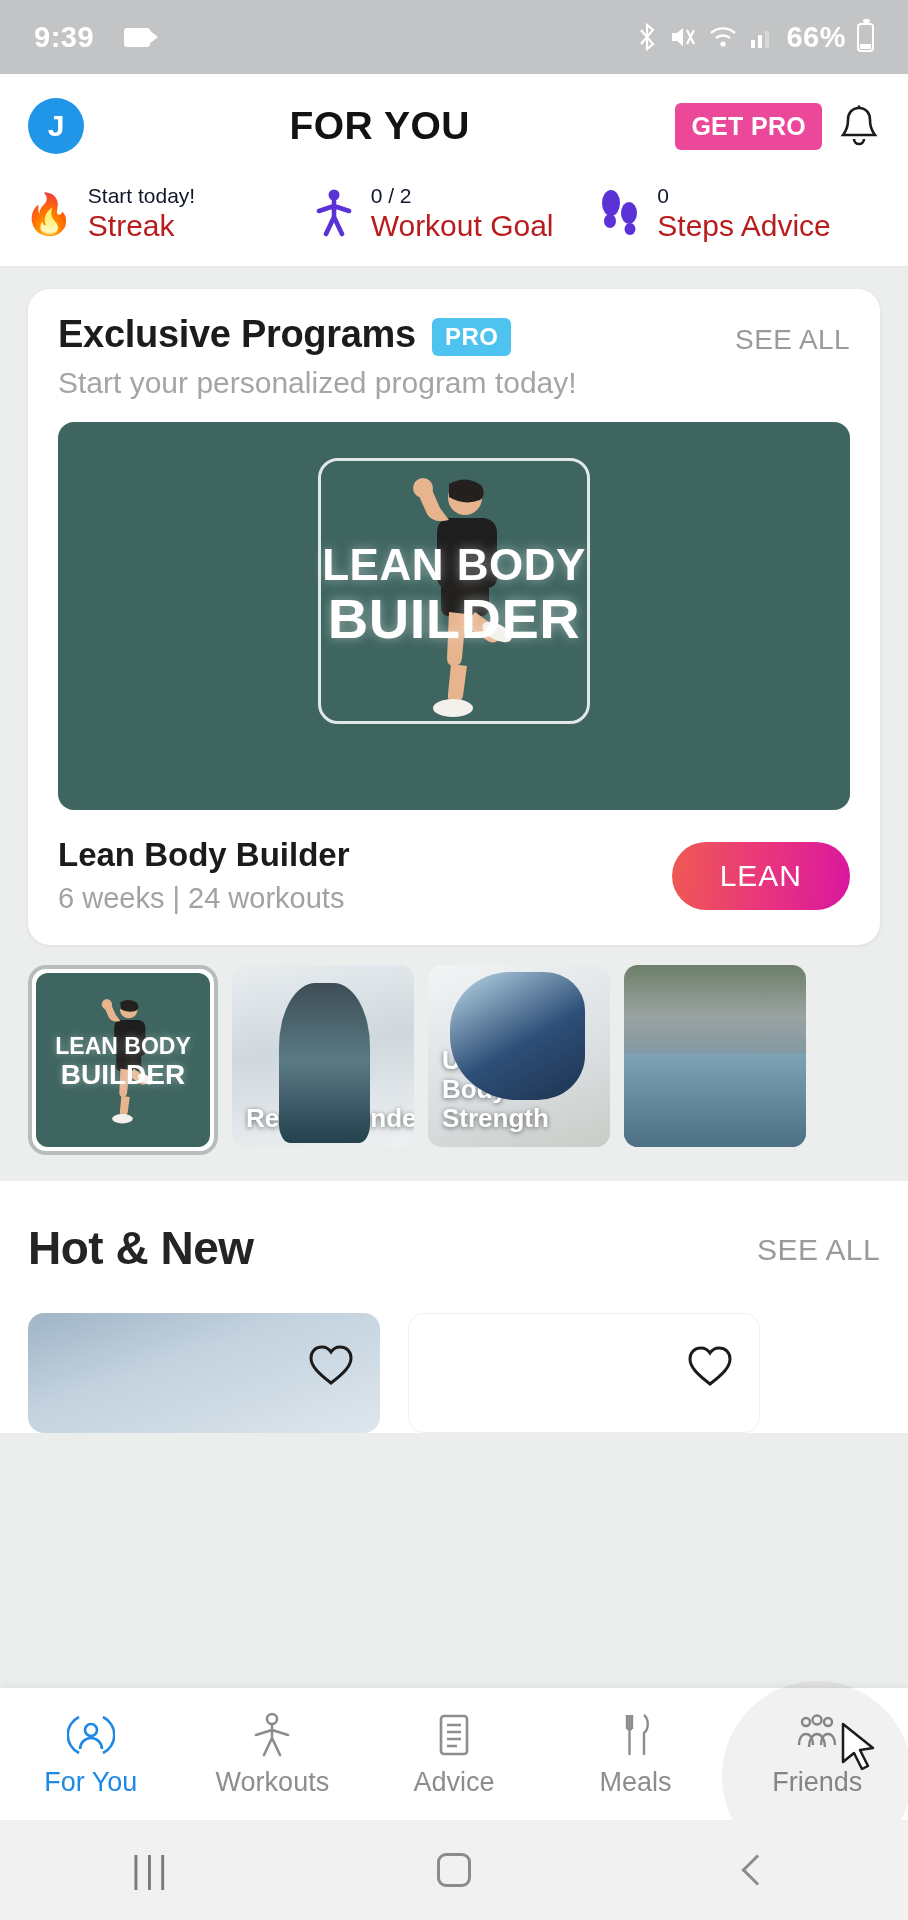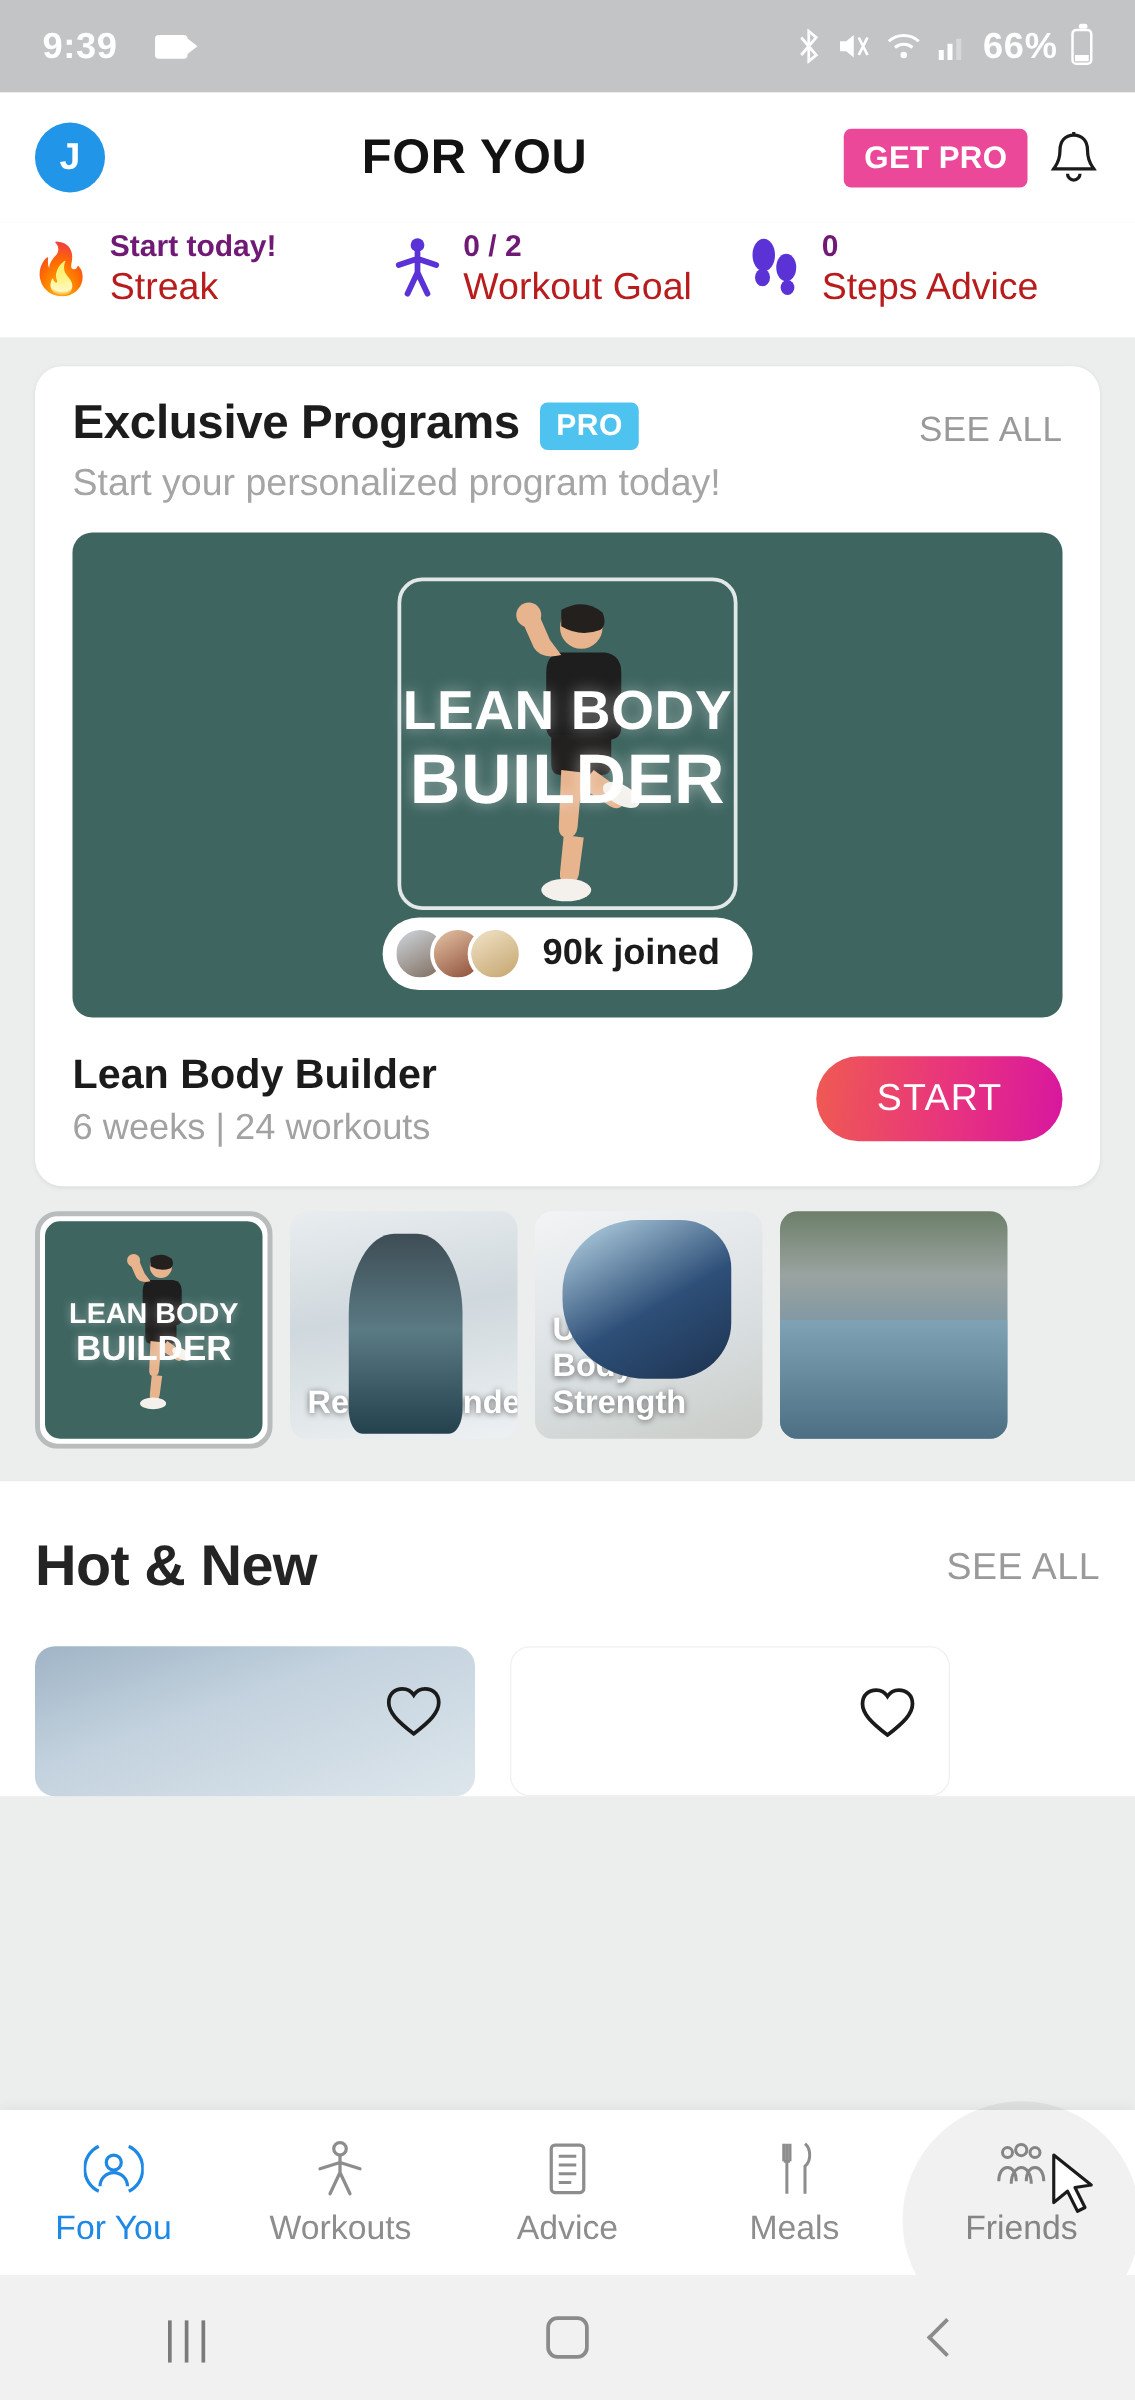--- a/index.html
+++ b/index.html
@@ -51,21 +51,21 @@
   .bell { width: 42px; height: 46px; position: relative; }
   .bell svg { width: 100%; height: 100%; }
 
   
   .stats {
     background: #fff; display: flex; padding: 6px 24px 22px;
     border-bottom: 1px solid #e8e8e8;
   }
   .stat { flex: 1; display: flex; align-items: center; gap: 14px; }
   .stat .emo { font-size: 40px; line-height: 1; }
-  .stat-tx .big { font-size: 24px; font-weight: 700; color: #701a75; line-height: 1.15; }
+  .stat-tx .big { font-size: 21px; font-weight: 400; color: #0f172a; line-height: 1.15; }
   .stat-tx .sub { font-size: 30px; color: #b91c1c; line-height: 1.2; }
   .ico-runner svg, .ico-steps svg { width: 46px; height: 50px; }
 
   
   .body { background: #eceded; }
 
   .card {
     background: #fff; margin: 22px 28px 0; border-radius: 22px;
     padding: 24px 30px 30px; box-shadow: 0 1px 4px rgba(0,0,0,.07);
   }
@@ -309,36 +309,28 @@
           <circle cx="44" cy="16" r="10" fill="#e7b48e"></circle>
           <path d="M62 112h48v24q0 8-8 8H70q-8 0-8-9z" fill="#22211f"></path>
           <path d="M70 140l-2 46q0 8 7 8t8-8l4-44z" fill="#e7b48e"></path>
           <path d="M96 140l22 16q6 5 2 11t-11 2l-24-16z" fill="#e7b48e"></path>
           <path d="M72 192l-3 30q-1 8 6 9t9-7l4-30z" fill="#e7b48e"></path>
           <ellipse cx="74" cy="236" rx="20" ry="9" fill="#f4f1ec"></ellipse>
           <ellipse cx="118" cy="160" rx="16" ry="8" fill="#f4f1ec" transform="rotate(28 118 160)"></ellipse>
         </svg>
         <div class="hero-word l1">LEAN BODY</div>
         <div class="hero-word l2">BUILDER</div>
-        <div class="joined">
-          <span class="joined-av">
-            <span class="av1"></span>
-            <span class="av2"></span>
-            <span class="av3"></span>
-          </span>
-          <span class="joined-tx">90k joined</span>
-        </div>
       </div>
 
       <div class="prog-row">
         <div>
           <div class="prog-name">Lean Body Builder</div>
           <div class="prog-meta">6 weeks | 24 workouts</div>
         </div>
-        <button class="start-btn">START</button>
+        <button class="start-btn">LEAN</button>
       </div>
     </div>
 
     <div class="thumbs">
       <div class="thumb sel">
         <div class="inner">
           <svg class="t-fig" viewBox="0 0 150 250">
             <circle cx="86" cy="26" r="17" fill="#e7b48e"></circle>
             <path d="M70 12q18-10 33 2 4 10-2 14-16 6-31-3z" fill="#23201e"></path>
             <path d="M69 46h36q13 2 13 16v44q0 10-12 10H70q-12 0-12-11V62q0-14 11-16z" fill="#1e1e1e"></path>

